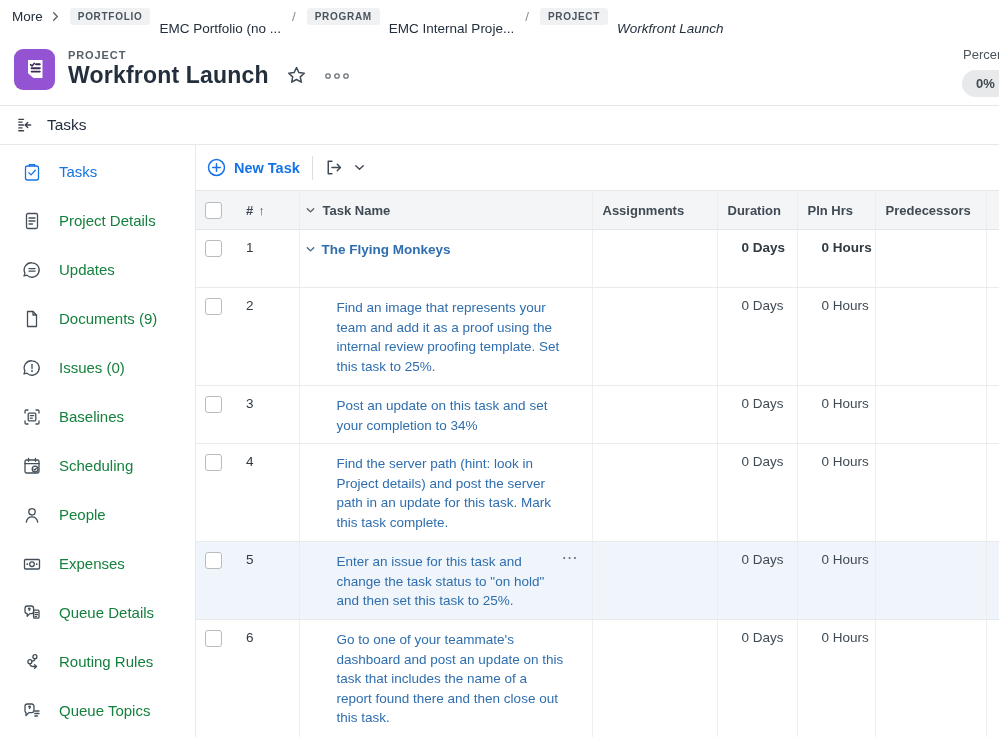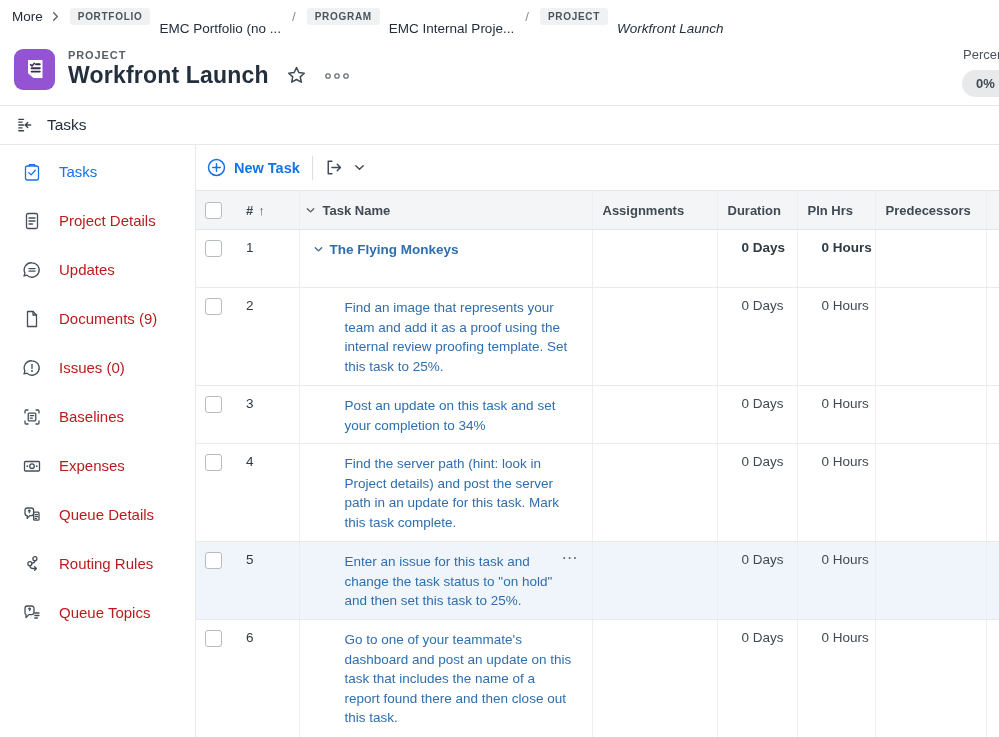--- a/index.html
+++ b/index.html
@@ -28,21 +28,21 @@
   .percent-label{position:absolute;top:14px;left:963px;font-size:13px;color:#4b545c;white-space:nowrap;}
   .percent-pill{position:absolute;top:37px;left:962px;width:70px;height:27px;border-radius:14px;background:#e8e9eb;
     font-size:13px;font-weight:bold;color:#3f4a54;display:flex;align-items:center;padding-left:14px;box-sizing:border-box;}
   
   .section-bar{height:39px;box-sizing:border-box;border-bottom:1px solid #e7e8ea;display:flex;align-items:center;padding-left:15px;gap:13px;}
   .section-bar .label{font-size:15.5px;color:#232f3d;}
   .panel-icon{color:#3a434c;cursor:pointer;}
   
   .layout{display:flex;height:592px;}
   .sidebar{width:196px;box-sizing:border-box;border-right:1px solid #e7e8ea;padding-top:2px;flex:0 0 auto;}
-  .side-item{height:49px;display:flex;align-items:center;gap:17px;padding-left:22px;font-size:15px;color:#b91c1c;cursor:pointer;}
+  .side-item{height:49px;display:flex;align-items:center;gap:17px;padding-left:22px;font-size:15px;color:#15803d;cursor:pointer;}
   .side-item .icn{width:20px;height:20px;color:#434e58;flex:0 0 auto;}
   .side-item.active{color:#1473e6;}
   .side-item.active .icn{color:#1473e6;}
   .main{flex:1;position:relative;overflow:hidden;}
   
   .task-toolbar{height:45px;box-sizing:border-box;display:flex;align-items:center;padding-left:10px;}
   .new-task{display:flex;align-items:center;gap:7px;color:#1473e6;font-weight:bold;font-size:14.5px;cursor:pointer;}
   .tb-divider{width:1px;height:24px;background:#dcdfe1;margin:0 10px 0 12px;}
   .export-group{display:flex;align-items:center;gap:9px;color:#3f4a54;cursor:pointer;}
   
@@ -62,21 +62,21 @@
   tbody tr:nth-child(1){height:58px;}
   tbody tr:nth-child(2){height:98px;}
   tbody tr:nth-child(3){height:58px;}
   tbody tr:nth-child(4){height:98px;}
   tbody tr:nth-child(5){height:78px;}
   tbody tr:nth-child(6){height:118px;}
   tr.highlighted td{background:#f0f5fb;}
   .checkbox{width:15px;height:15px;border:1px solid #b7bcc1;border-radius:3px;background:#fff;margin-left:9px;cursor:pointer;}
   th .checkbox{margin-top:0;}
   td.c-num{padding-left:14px;color:#2f3a43;}
-  td.c-name{position:relative;padding-left:8px;}
+  td.c-name{position:relative;}
   .name-wrap{display:flex;align-items:flex-start;gap:6px;padding-left:5px;}
   .row-chevron{color:#44688c;margin-top:1px;}
   .task-link{color:#2f6eae;line-height:19.5px;text-decoration:none;cursor:pointer;}
   tr.parent .task-link{font-weight:bold;}
   tr:not(.parent) .name-wrap{padding-left:37px;}
   tr:not(.parent) .task-link{display:inline-block;width:228px;}
   tr.parent td.c-dur,tr.parent td.c-pln{font-weight:bold;color:#2f3a43;}
   td.c-dur,td.c-pln,td.c-pred,td.c-assign{padding-left:24px;}
   .row-more{position:absolute;top:9px;right:13px;color:#6d747b;font-size:16px;letter-spacing:1px;cursor:pointer;line-height:14px;}
 </style>
@@ -194,20 +194,40 @@
       </div>
       <div class="side-item">
         <span class="icn">
           <svg width="20" height="20" viewBox="0 0 20 20" fill="none" stroke="currentColor" stroke-width="1.3" stroke-linecap="round" stroke-linejoin="round">
             <path d="M3 6V4.2A1.2 1.2 0 0 1 4.2 3H6M14 3h1.8A1.2 1.2 0 0 1 17 4.2V6M17 14v1.8a1.2 1.2 0 0 1-1.2 1.2H14M6 17H4.2A1.2 1.2 0 0 1 3 15.8V14"></path>
             <rect x="6.2" y="6.2" width="7.6" height="7.6" rx="1"></rect>
             <path d="M8.3 8.7h3.4M8.3 11.2h2"></path>
           </svg>
         </span>
         <span>Baselines</span>
+      </div>
+      <div class="side-item">
+        <span class="icn">
+          <svg width="20" height="20" viewBox="0 0 20 20" fill="none" stroke="currentColor" stroke-width="1.3" stroke-linecap="round" stroke-linejoin="round">
+            <rect x="3" y="4" width="14" height="13" rx="1.5"></rect>
+            <path d="M6.5 2.3v3M13.5 2.3v3M3 7.6h14"></path>
+            <circle cx="13.1" cy="13.1" r="2.9" fill="#fff"></circle>
+            <path d="M11.9 13.2l.9.9 1.6-1.8"></path>
+          </svg>
+        </span>
+        <span>Scheduling</span>
+      </div>
+      <div class="side-item">
+        <span class="icn">
+          <svg width="20" height="20" viewBox="0 0 20 20" fill="none" stroke="currentColor" stroke-width="1.3" stroke-linecap="round" stroke-linejoin="round">
+            <circle cx="10" cy="6.8" r="3.2"></circle>
+            <path d="M4.3 17.2c.6-3.6 3-5.4 5.7-5.4s5.1 1.8 5.7 5.4"></path>
+          </svg>
+        </span>
+        <span>People</span>
       </div>
       <div class="side-item">
         <span class="icn">
           <svg width="20" height="20" viewBox="0 0 20 20" fill="none" stroke="currentColor" stroke-width="1.3" stroke-linecap="round" stroke-linejoin="round">
             <rect x="2.5" y="5.5" width="15" height="9.5" rx="1"></rect>
             <circle cx="10" cy="10.2" r="2.3"></circle>
             <path d="M5.3 10.2h.01M14.7 10.2h.01" stroke-width="1.8"></path>
           </svg>
         </span>
         <span>Expenses</span>

